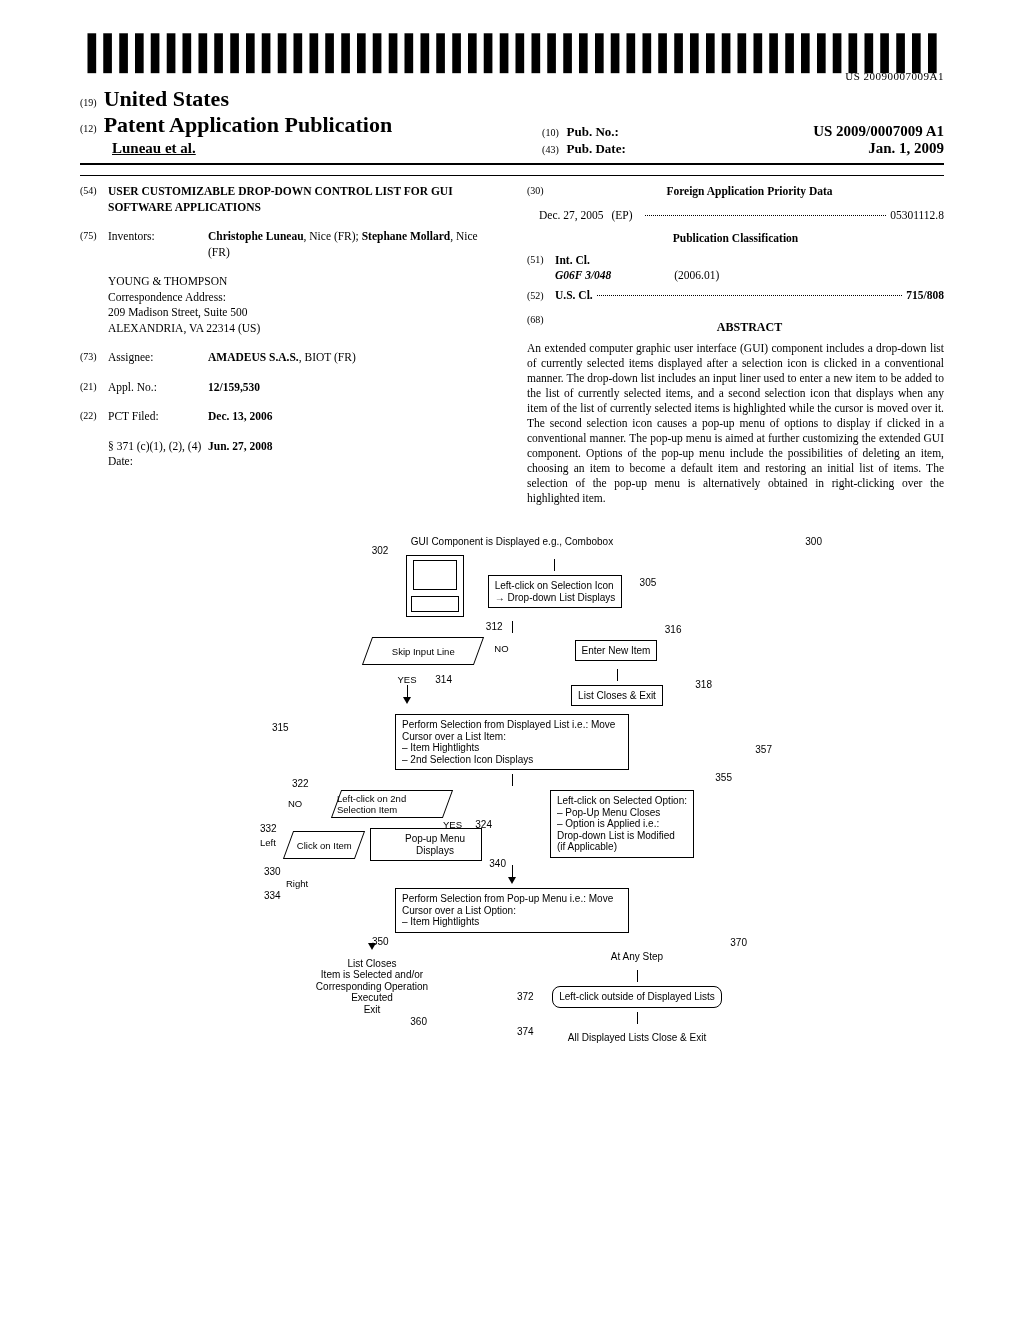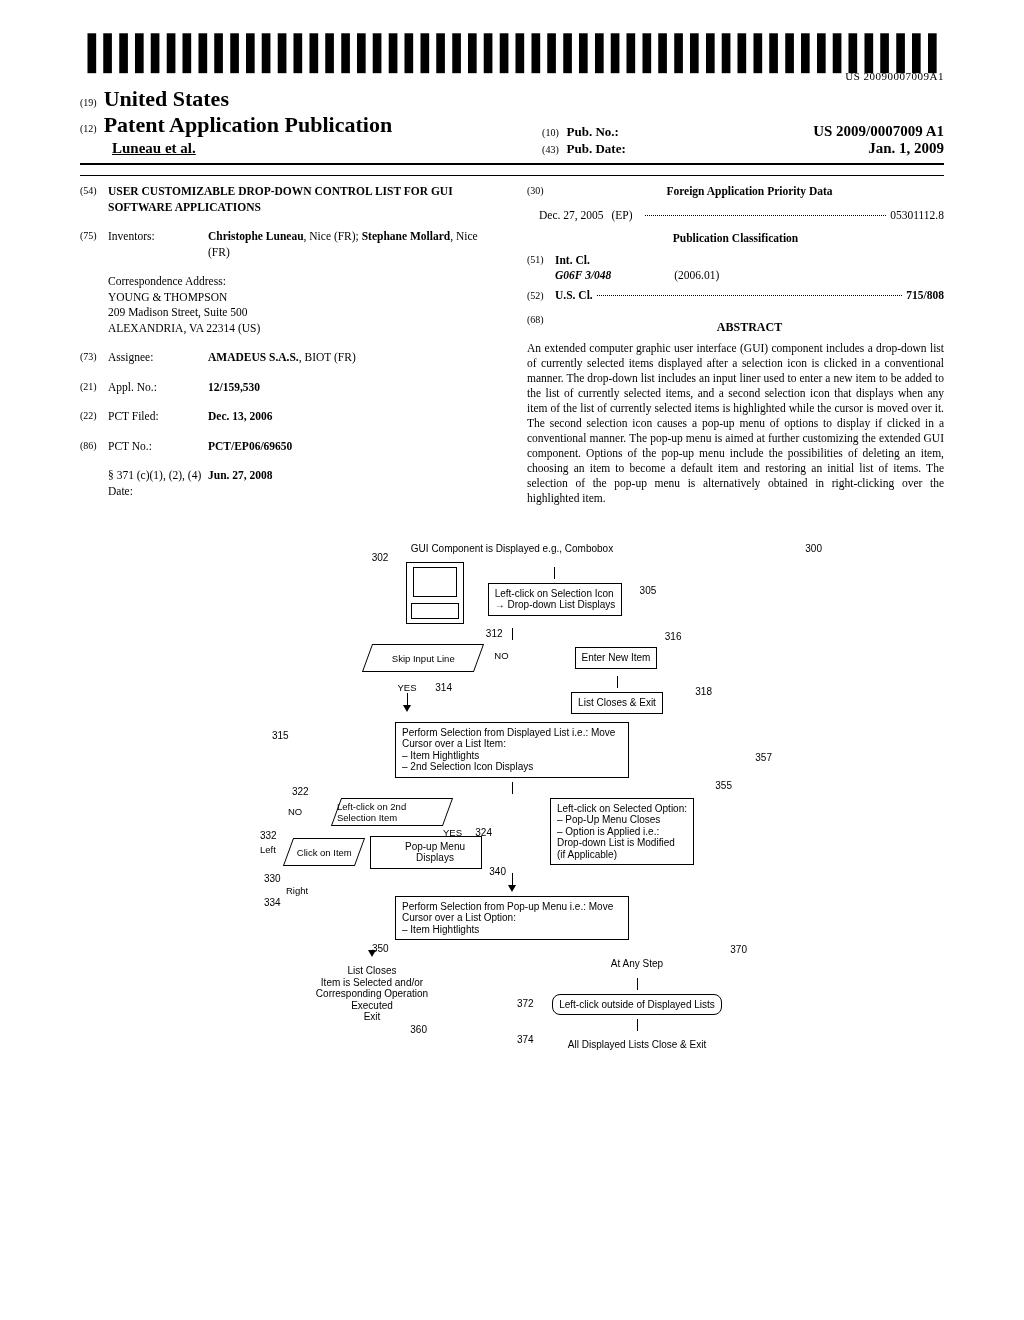--- a/index.html
+++ b/index.html
@@ -177,22 +177,22 @@
 
     <div class="field-row">
       <div class="field-num">(75)</div>
       <div class="field-label">Inventors:</div>
       <div class="field-value">
         <span class="bold">Christophe Luneau</span>, Nice (FR); <span class="bold">Stephane Mollard</span>, Nice (FR)
       </div>
     </div>
 
     <div style="margin-left:28px; margin-bottom:14px;">
+      <div>YOUNG &amp; THOMPSON</div>
       <div>Correspondence Address:</div>
-      <div>YOUNG &amp; THOMPSON</div>
       <div>209 Madison Street, Suite 500</div>
       <div>ALEXANDRIA, VA 22314 (US)</div>
     </div>
 
     <div class="field-row">
       <div class="field-num">(73)</div>
       <div class="field-label">Assignee:</div>
       <div class="field-value"><span class="bold">AMADEUS S.A.S.</span>, BIOT (FR)</div>
     </div>
 
@@ -201,25 +201,20 @@
       <div class="field-label">Appl. No.:</div>
       <div class="field-value bold">12/159,530</div>
     </div>
 
     <div class="field-row">
       <div class="field-num">(22)</div>
       <div class="field-label">PCT Filed:</div>
       <div class="field-value bold">Dec. 13, 2006</div>
     </div>
 
-    <div class="field-row">
-      <div class="field-num">(86)</div>
-      <div class="field-label">PCT No.:</div>
-      <div class="field-value bold">PCT/EP06/69650</div>
-    </div>
 
     <div class="field-row">
       <div class="field-num"></div>
       <div class="field-label">§ 371 (c)(1), (2), (4) Date:</div>
       <div class="field-value bold">Jun. 27, 2008</div>
     </div>
   </div>
 
   <div class="col">
     <div style="display:flex;">

